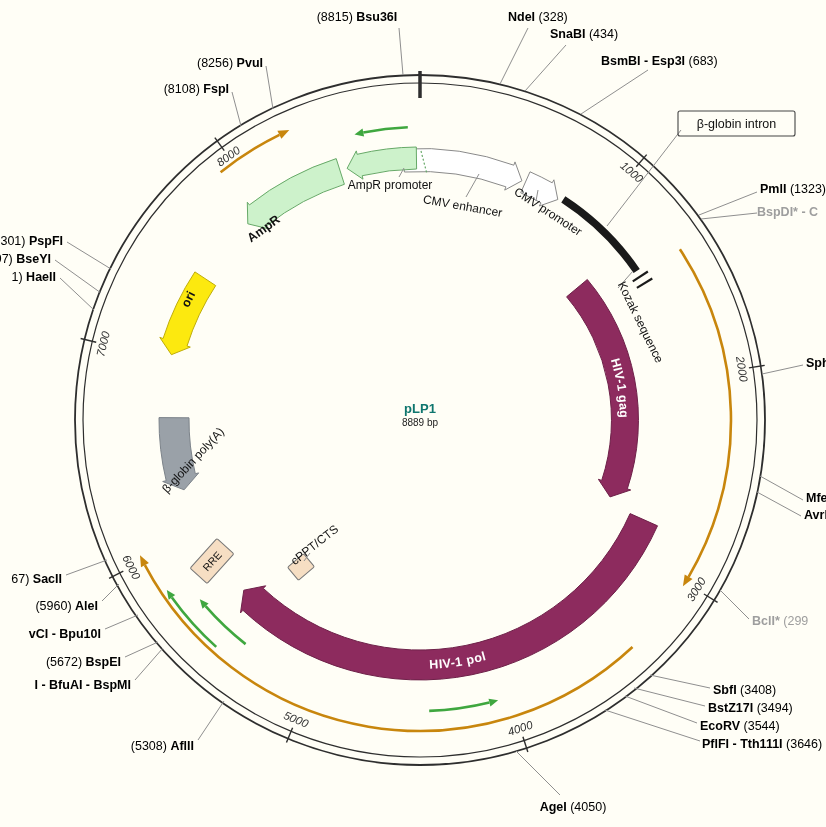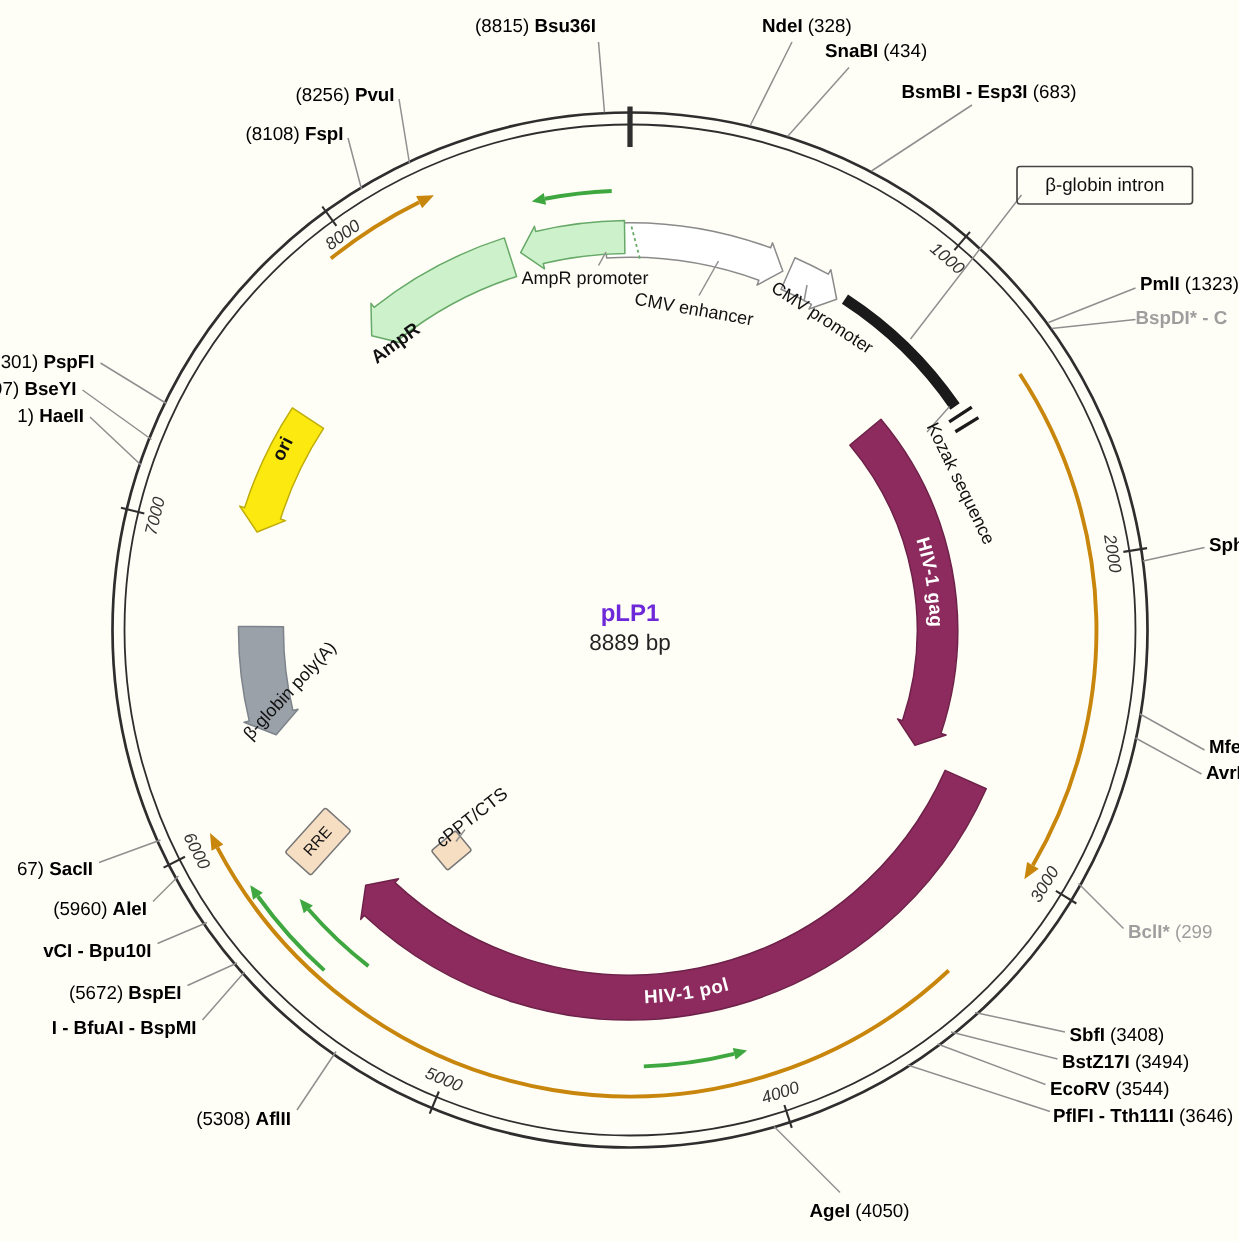--- a/index.html
+++ b/index.html
@@ -1,22 +1,22 @@
 <!DOCTYPE html>
 <html><head>
 <meta charset="utf-8">
 <style>
   html,body{margin:0;padding:0;background:#FFFEF6;}
   .stage{position:relative;width:826px;height:827px;background:#FFFEF6;overflow:hidden;
          font-family:"Liberation Sans",sans-serif;}
   svg{position:absolute;left:0;top:0;font-family:"Liberation Sans",sans-serif;}
   .center-label{position:absolute;left:420px;top:401px;transform:translateX(-50%);
                 text-align:center;pointer-events:none;}
-  .center-label .name{font-weight:bold;font-size:16px;color:#6d28d9;}
-  .center-label .size{font-size:15px;color:#222;margin-top:1px;}
+  .center-label .name{font-weight:bold;font-size:13px;color:#0f766e;}
+  .center-label .size{font-size:10px;color:#222;margin-top:1px;}
 </style>
 </head>
 <body>
 
 <div class="stage">
   <svg id="map" width="826" height="827" viewBox="0 0 826 827">
       <defs>
         <path id="curve-0" d="M 582.2 296.2 A 204 204 0 0 1 612.5 487.6" fill="none"></path>
         <path id="curve-1" d="M 266.8 611.2 A 245 245 0 0 0 624.2 555.3" fill="none"></path>
       </defs>

